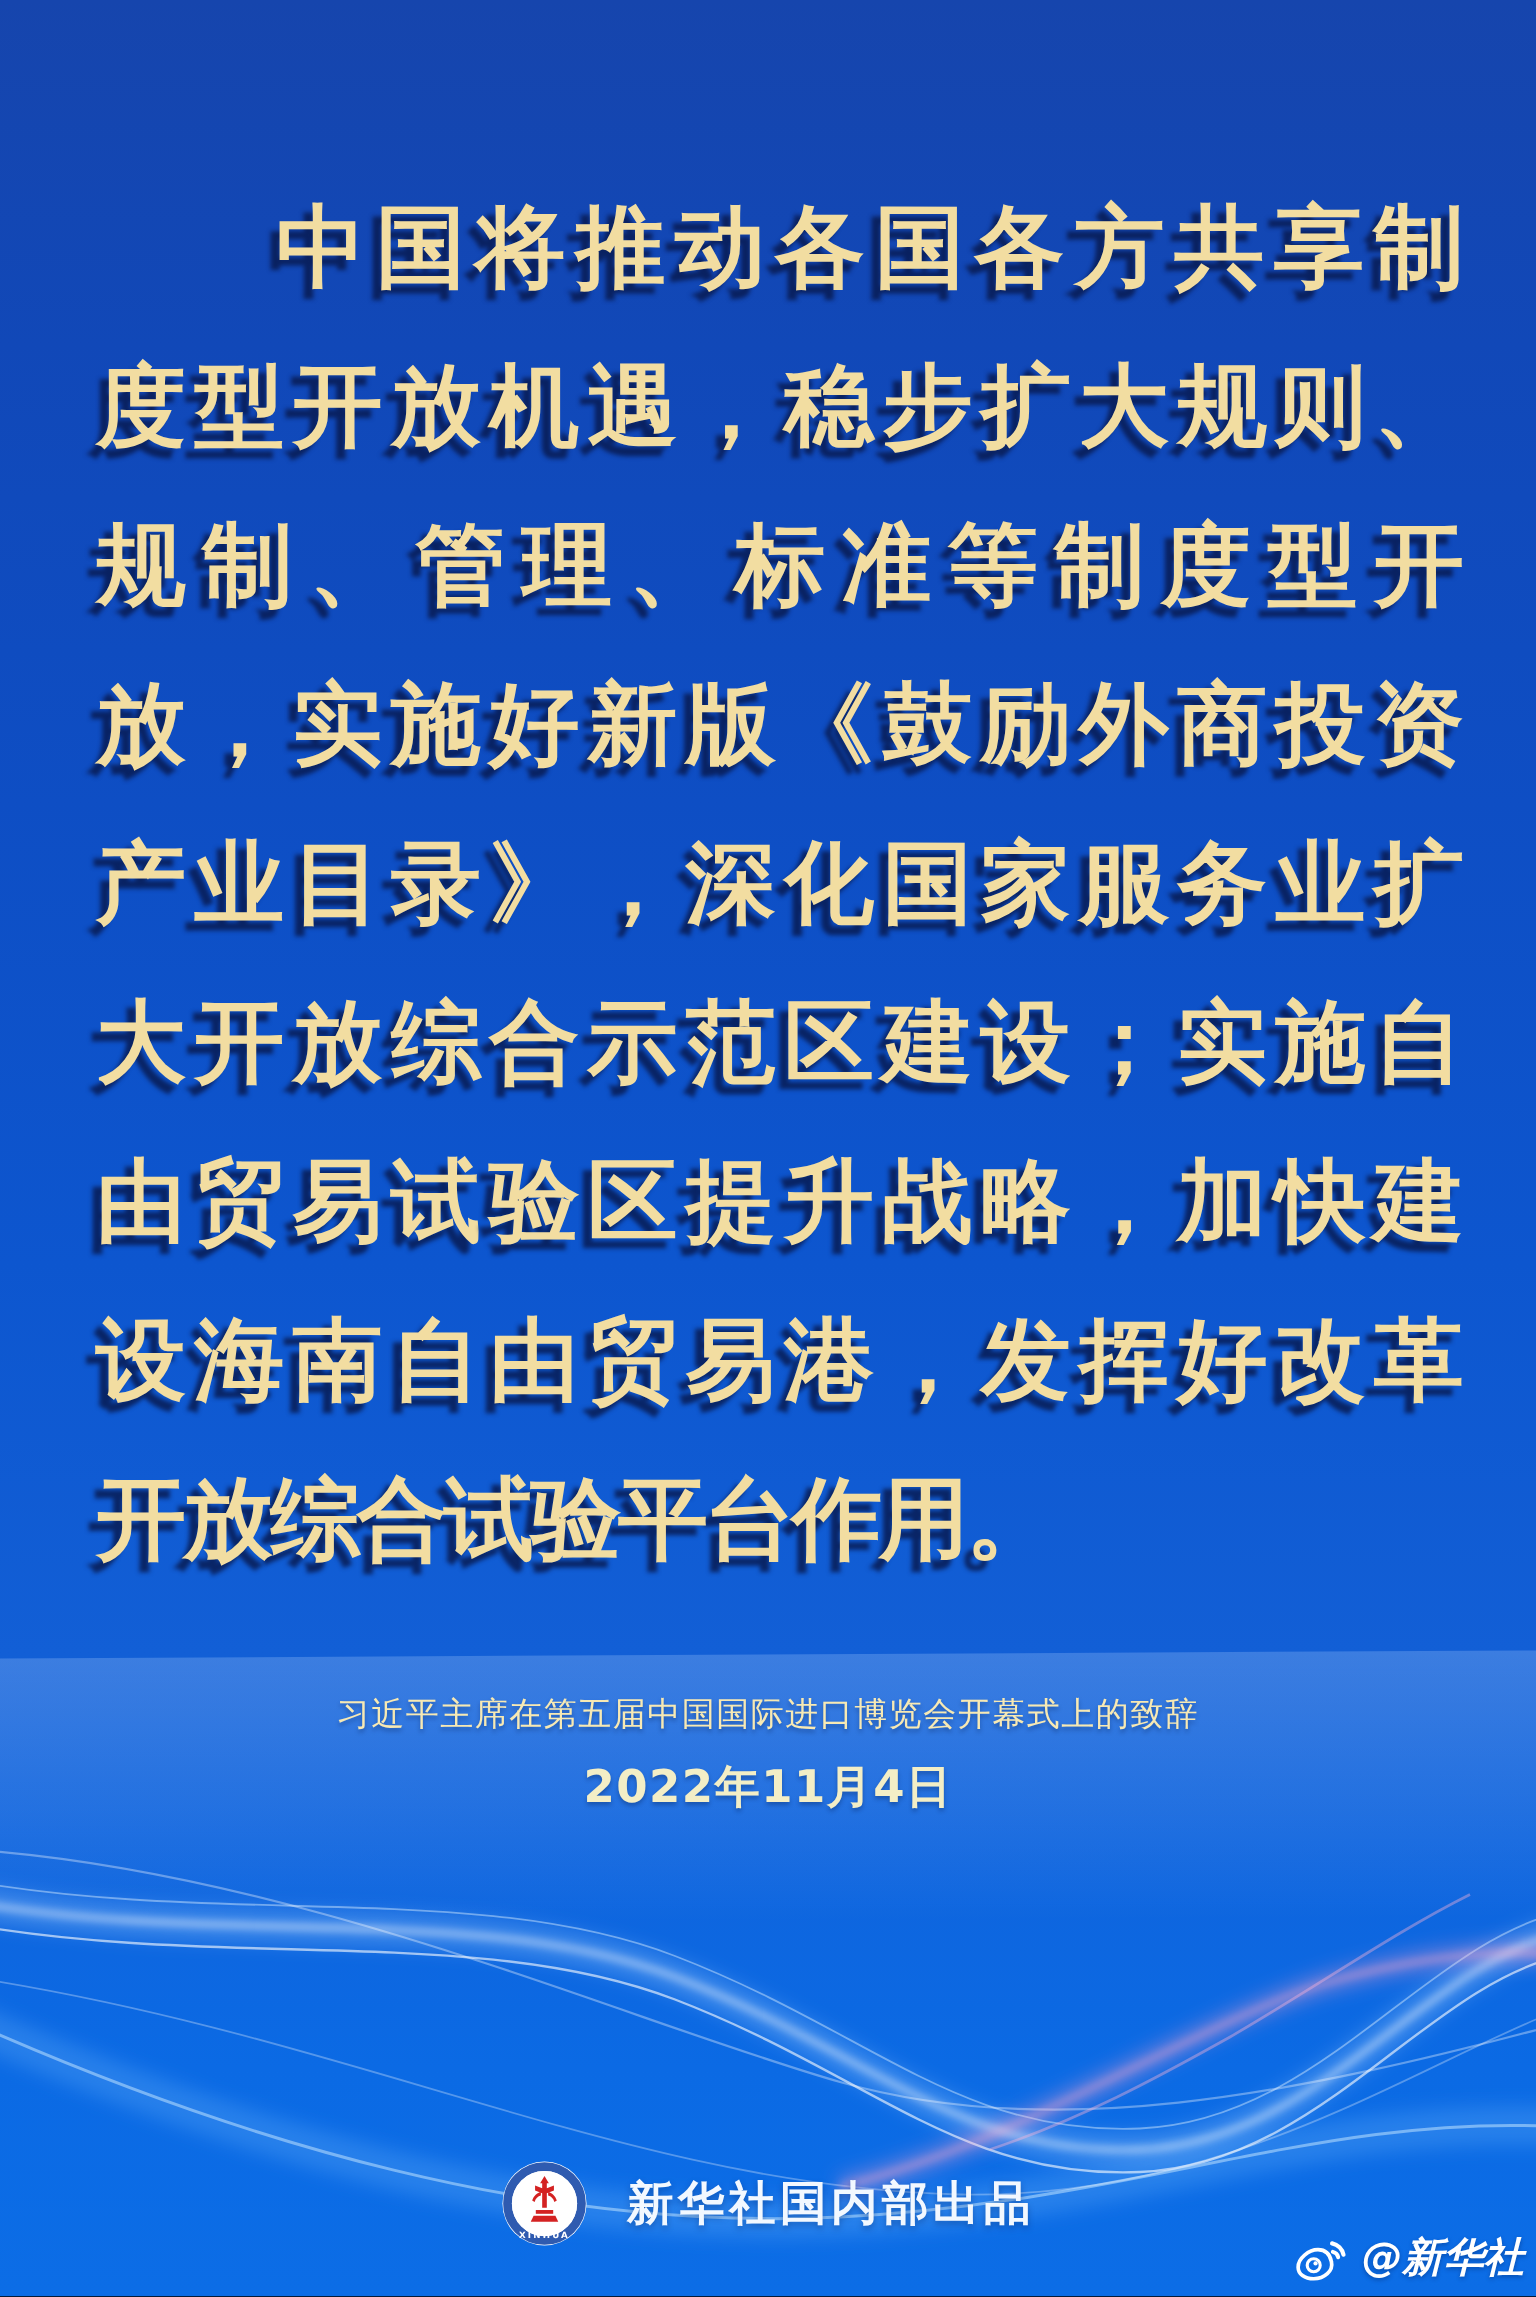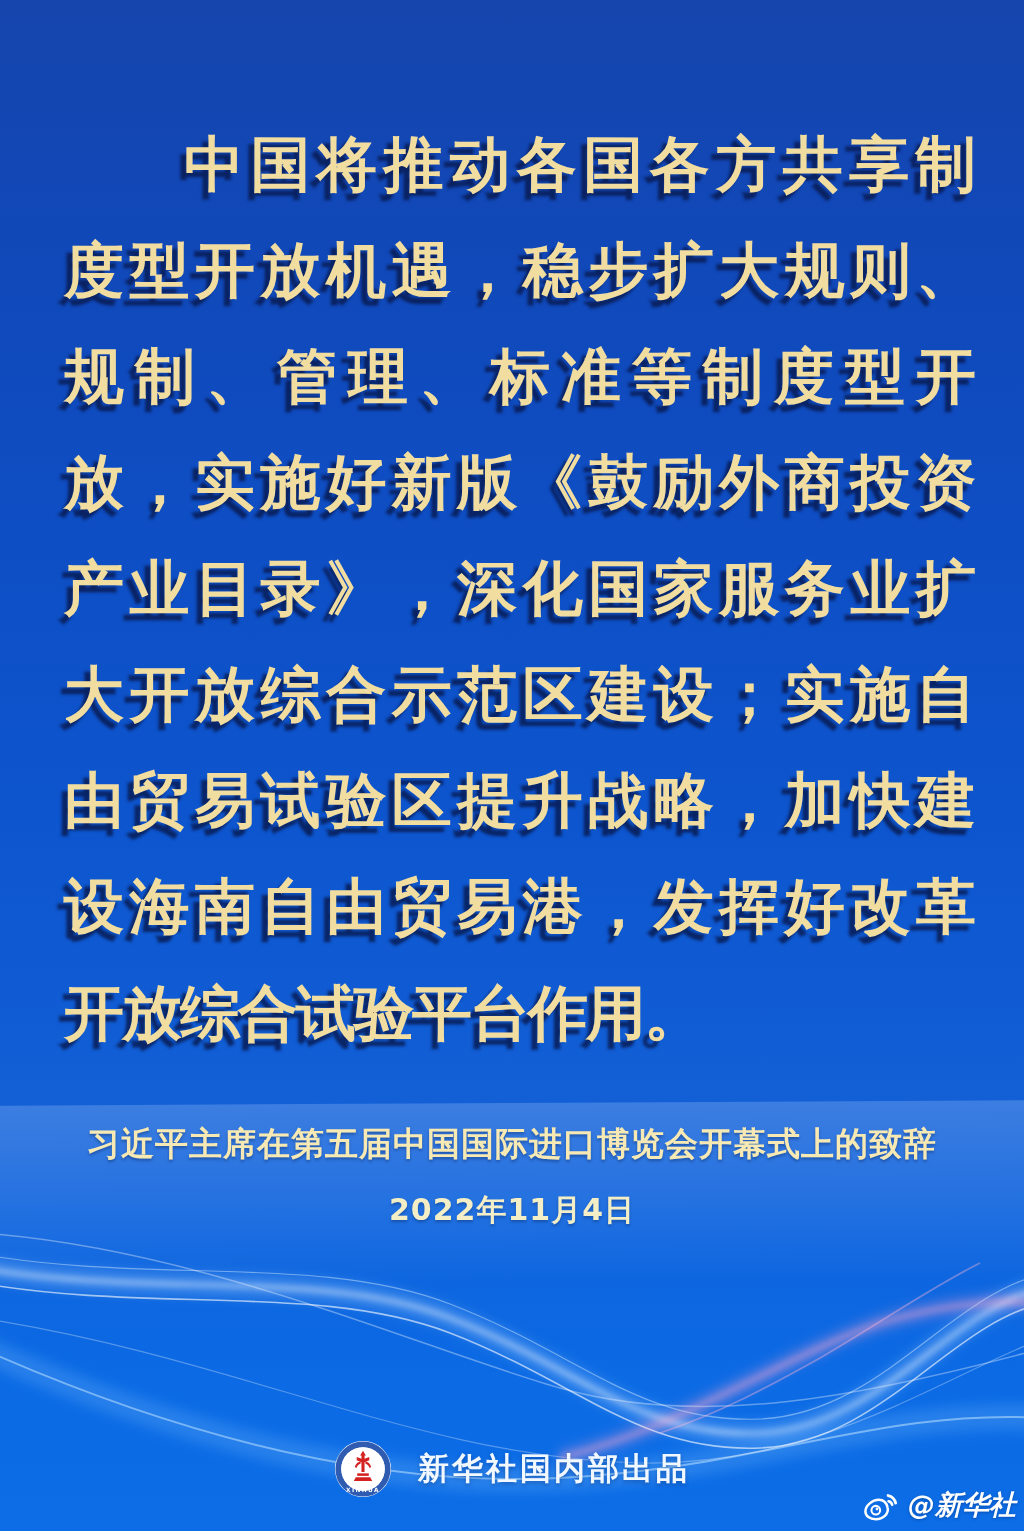--- a/index.html
+++ b/index.html
@@ -36,34 +36,34 @@
     display:flex;justify-content:space-between;align-items:center;
     height:106px;
     font-family:"DejaVu Serif",serif;
     font-weight:bold;
     font-size:60px;
     color:#f2dda1;
     text-shadow:-6px 7px 3px rgba(8,26,78,0.82);
     white-space:nowrap;
   }
   .qline.indent{padding-left:120px;}
-  .qline.last{display:block;line-height:106px;letter-spacing:-2px;justify-content:flex-start;}
+  .qline.last{display:block;line-height:106px;letter-spacing:-2px;justify-content:flex-start;font-family:Liberation Serif, serif;}
   
   .attribution{
     position:absolute;left:0;right:0;top:1122px;
     text-align:center;
   }
   .attr-source{
-    font-size:33px;font-weight:bold;letter-spacing:1px;
+    font-size:22px;font-weight:normal;letter-spacing:1px;
     color:#f7e9b4;
     text-shadow:0 2px 3px rgba(0,20,60,0.35);
     line-height:44px;
   }
   .attr-date{
-    margin-top:26px;
+    margin-top:8px;
     font-size:30px;font-weight:bold;letter-spacing:1px;
     color:#f3eec6;
     text-shadow:0 2px 3px rgba(0,20,60,0.3);
     line-height:36px;
   }
   
   .waves{position:absolute;left:0;top:1228px;width:1024px;height:303px;pointer-events:none;}
   
   .footer{
     position:absolute;left:0;right:0;top:1440px;

